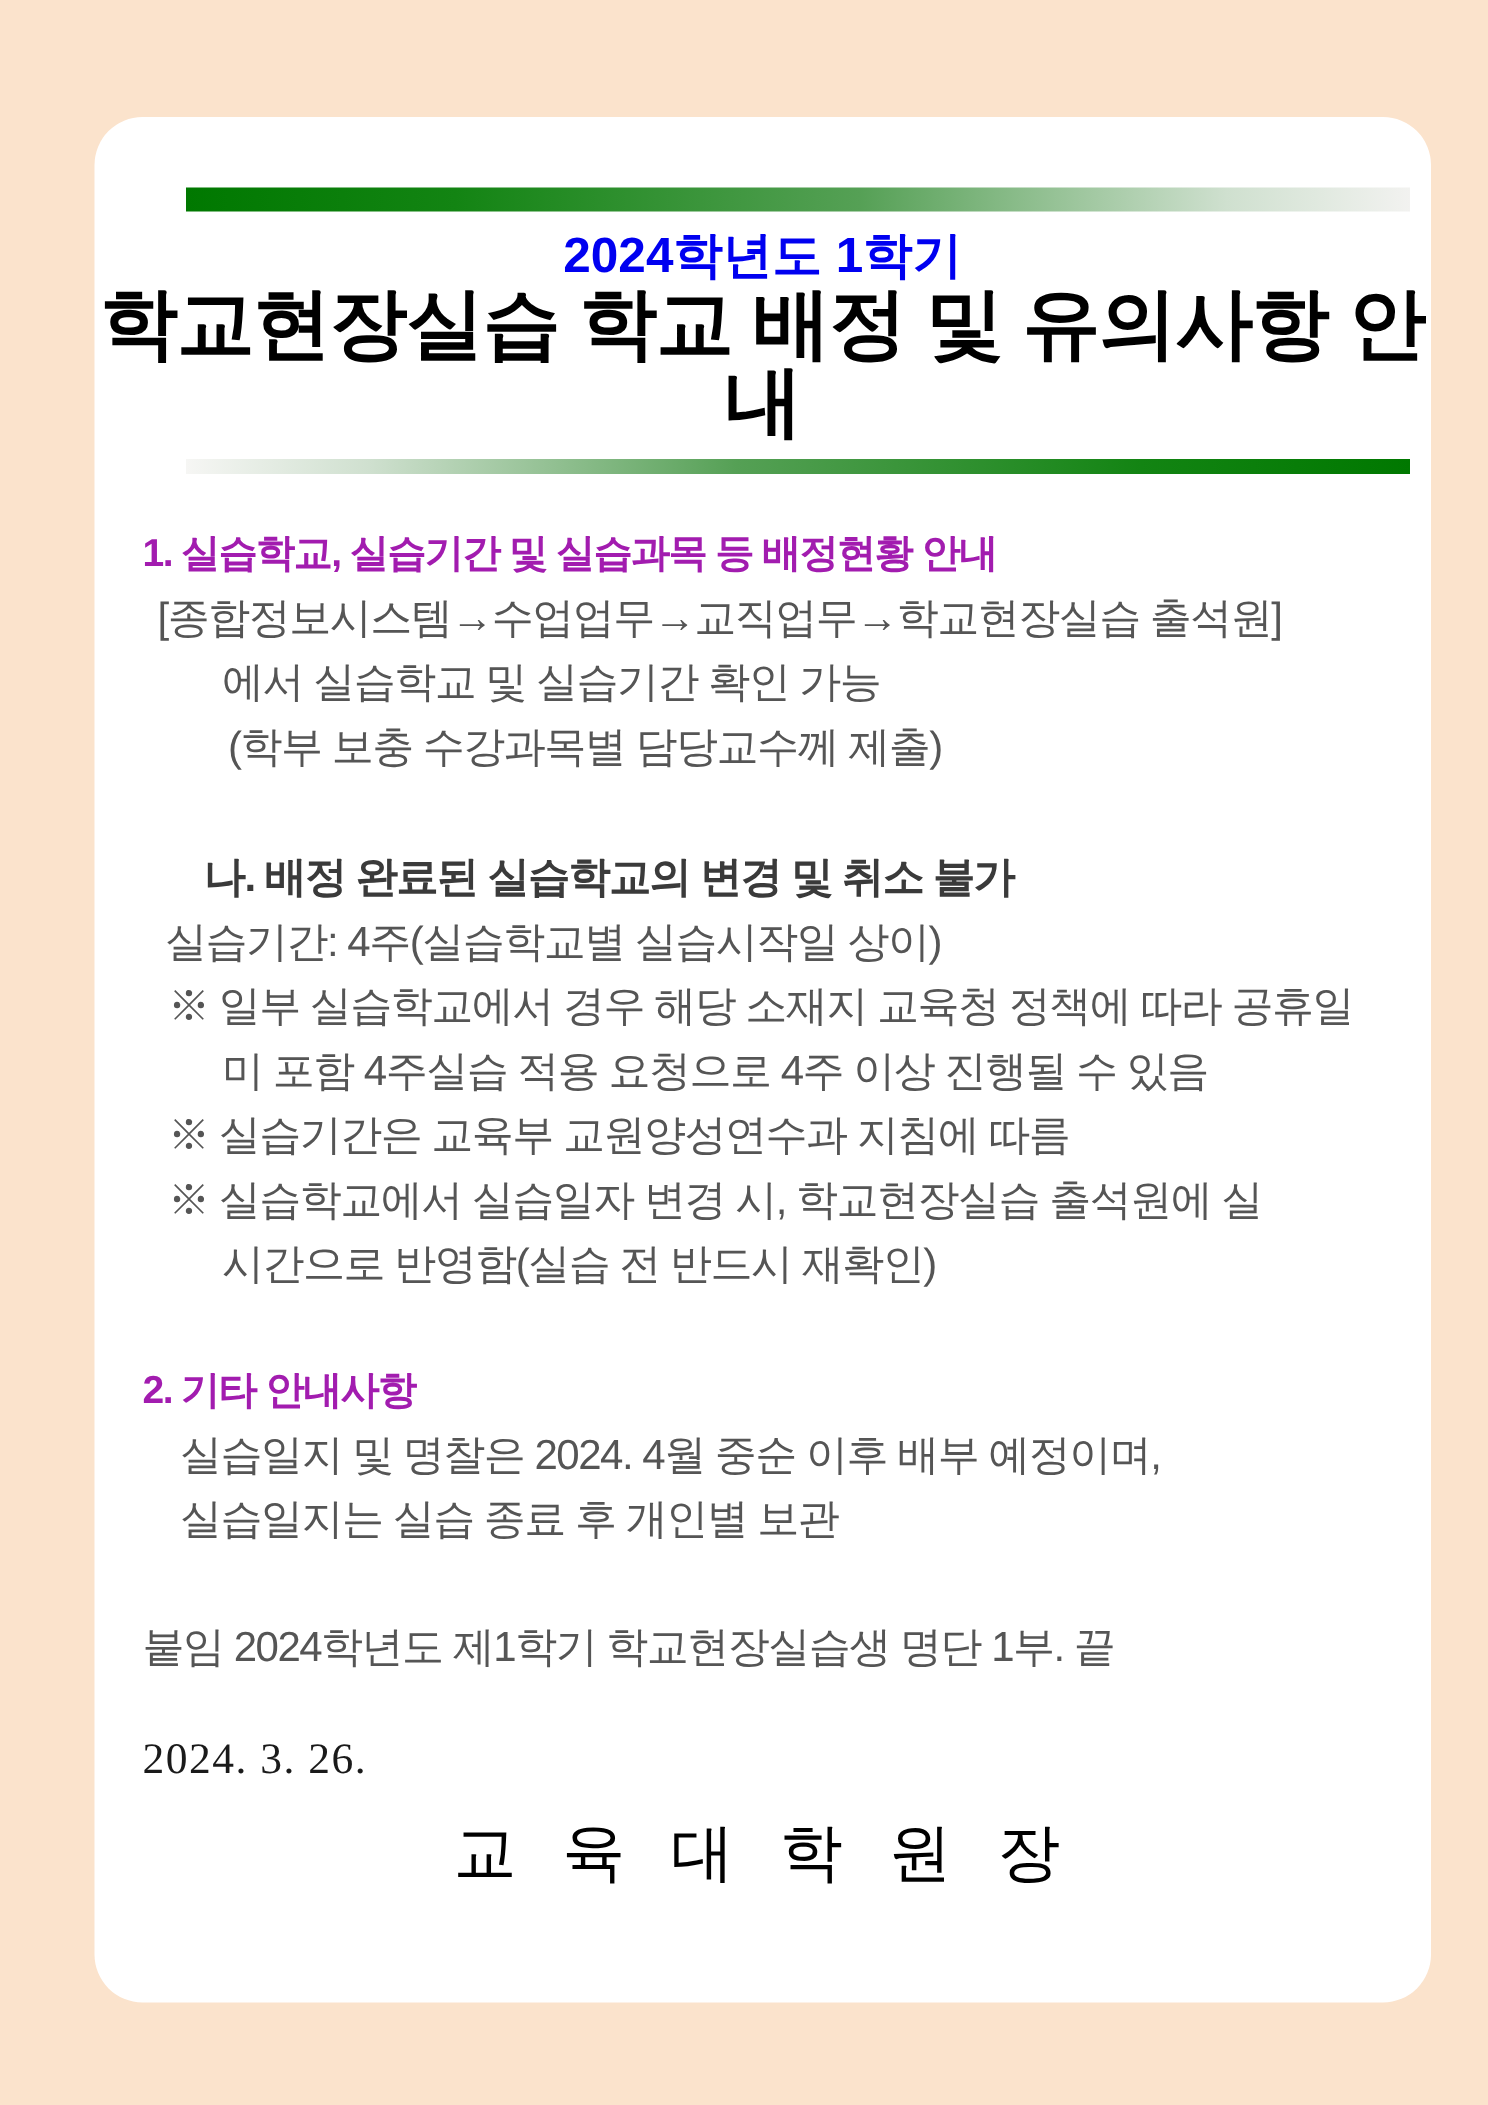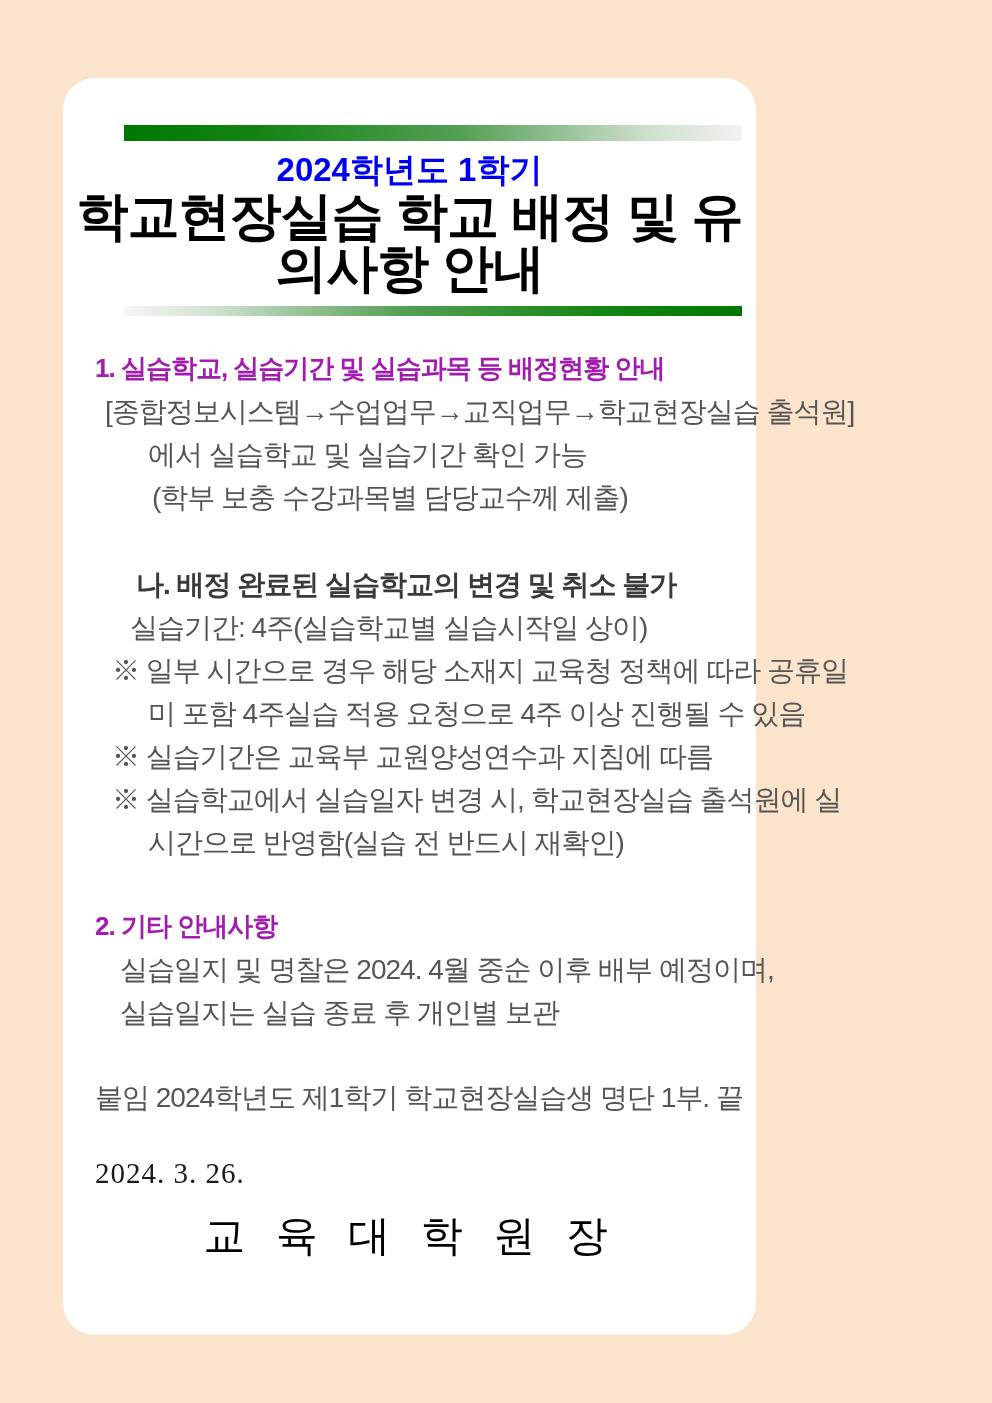--- a/index.html
+++ b/index.html
@@ -5,21 +5,21 @@
   * { margin: 0; padding: 0; box-sizing: border-box; }
   html, body {
     width: 992px; height: 1403px;
     background: #FBE3CC;
     font-family: "Liberation Sans", sans-serif;
     overflow: hidden;
   }
   .card {
     position: absolute;
     left: 63px; top: 78px;
-    width: 693px; height: 1257px;
+    width: 891px; height: 1257px;
     background: #FFFFFF;
     border-radius: 32px;
   }
   .bar-top {
     margin: 47px 14px 0 61px;
     height: 16px;
     background: linear-gradient(to right, #007800 0%, #138413 22%, #55a055 55%, #cfe0cf 85%, #f2f2f0 100%);
   }
   .title-semester {
     margin-top: 9px;
@@ -60,21 +60,21 @@
     letter-spacing: -1px;
     white-space: nowrap;
   }
   .sub-heading {
     font-weight: bold;
     color: #3A3A3A;
   }
   .ind-note  { margin-left: 17px; }  
   .ind-body2 { margin-left: 25px; }  
   .ind-brkt  { margin-left: 10px; }  
-  .ind-period{ margin-left: 35px; }  
+  .ind-period{ margin-left: 15px; }  
   .ind-sub   { margin-left: 41px; }  
   .ind-cont  { margin-left: 53px; }  
   .ind-paren { margin-left: 57px; }  
 
   .gap-after-h1 { margin-top: 34px; }
   .gap-before-na { margin-top: 44px; }
   .gap-before-h2 { margin-top: 41px; }
   .gap-before-attach { margin-top: 42px; }
 
   .date-line {
@@ -111,21 +111,21 @@
   <div class="content">
 
     <div class="sec-heading">1. 실습학교, 실습기간 및 실습과목 등 배정현황 안내</div>
 
     <div class="line ind-brkt">[종합정보시스템→수업업무→교직업무→학교현장실습 출석원]</div>
     <div class="line ind-cont">에서 실습학교 및 실습기간 확인 가능</div>
     <div class="line ind-paren">(학부 보충 수강과목별 담당교수께 제출)</div>
 
     <div class="line sub-heading ind-sub gap-before-na">나. 배정 완료된 실습학교의 변경 및 취소 불가</div>
     <div class="line ind-period">실습기간: 4주(실습학교별 실습시작일 상이)</div>
-    <div class="line ind-note">※ 일부 시간으로 경우 해당 소재지 교육청 정책에 따라 공휴일</div>
+    <div class="line ind-note">※ 일부 실습학교에서 경우 해당 소재지 교육청 정책에 따라 공휴일</div>
     <div class="line ind-cont">미 포함 4주실습 적용 요청으로 4주 이상 진행될 수 있음</div>
     <div class="line ind-note">※ 실습기간은 교육부 교원양성연수과 지침에 따름</div>
     <div class="line ind-note">※ 실습학교에서 실습일자 변경 시, 학교현장실습 출석원에 실</div>
     <div class="line ind-cont">시간으로 반영함(실습 전 반드시 재확인)</div>
 
     <div class="sec-heading gap-before-h2">2. 기타 안내사항</div>
     <div class="line ind-body2">실습일지 및 명찰은 2024. 4월 중순 이후 배부 예정이며,</div>
     <div class="line ind-body2">실습일지는 실습 종료 후 개인별 보관</div>
 
     <div class="line gap-before-attach">붙임 2024학년도 제1학기 학교현장실습생 명단 1부.  끝</div>

